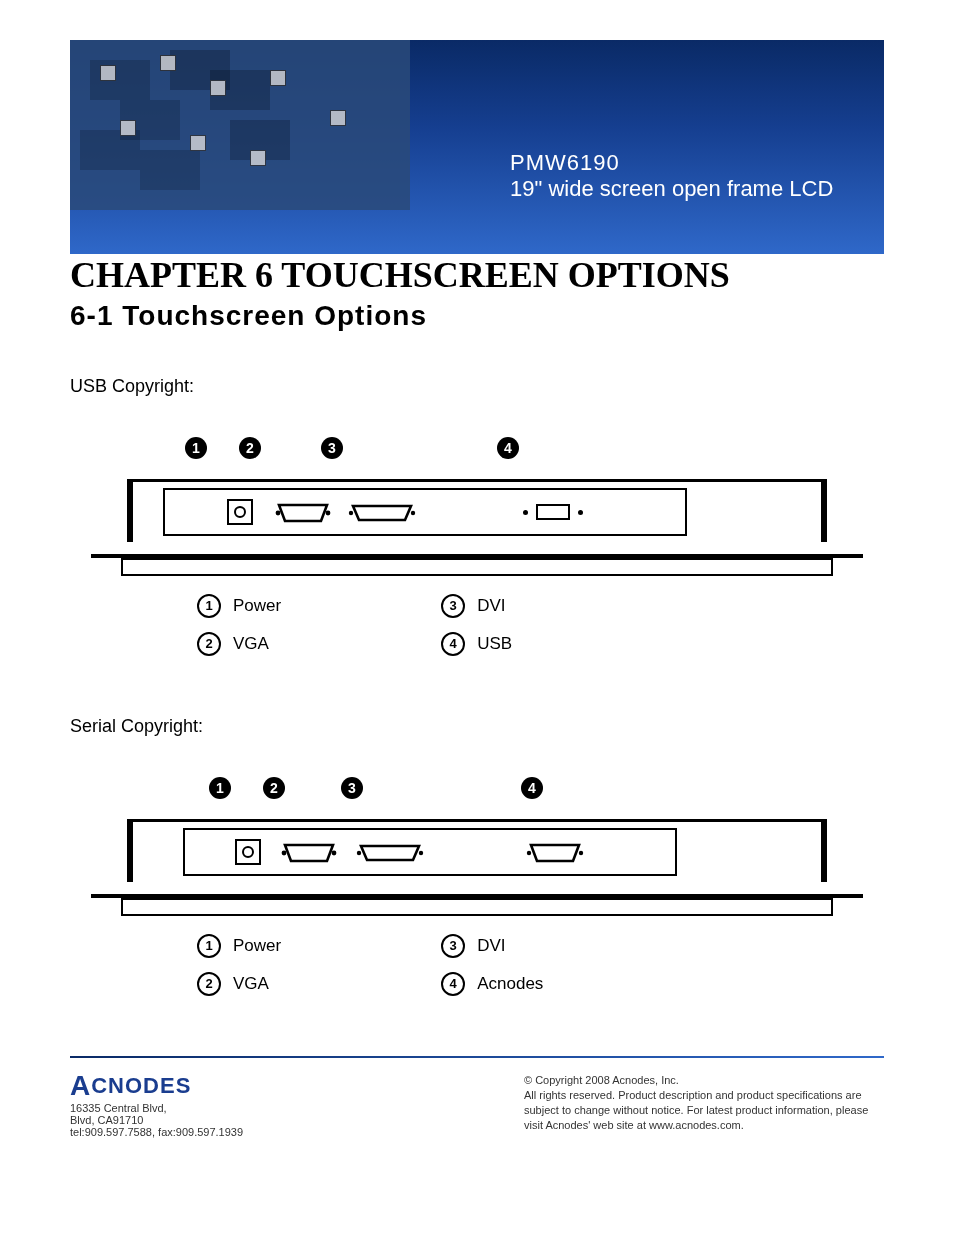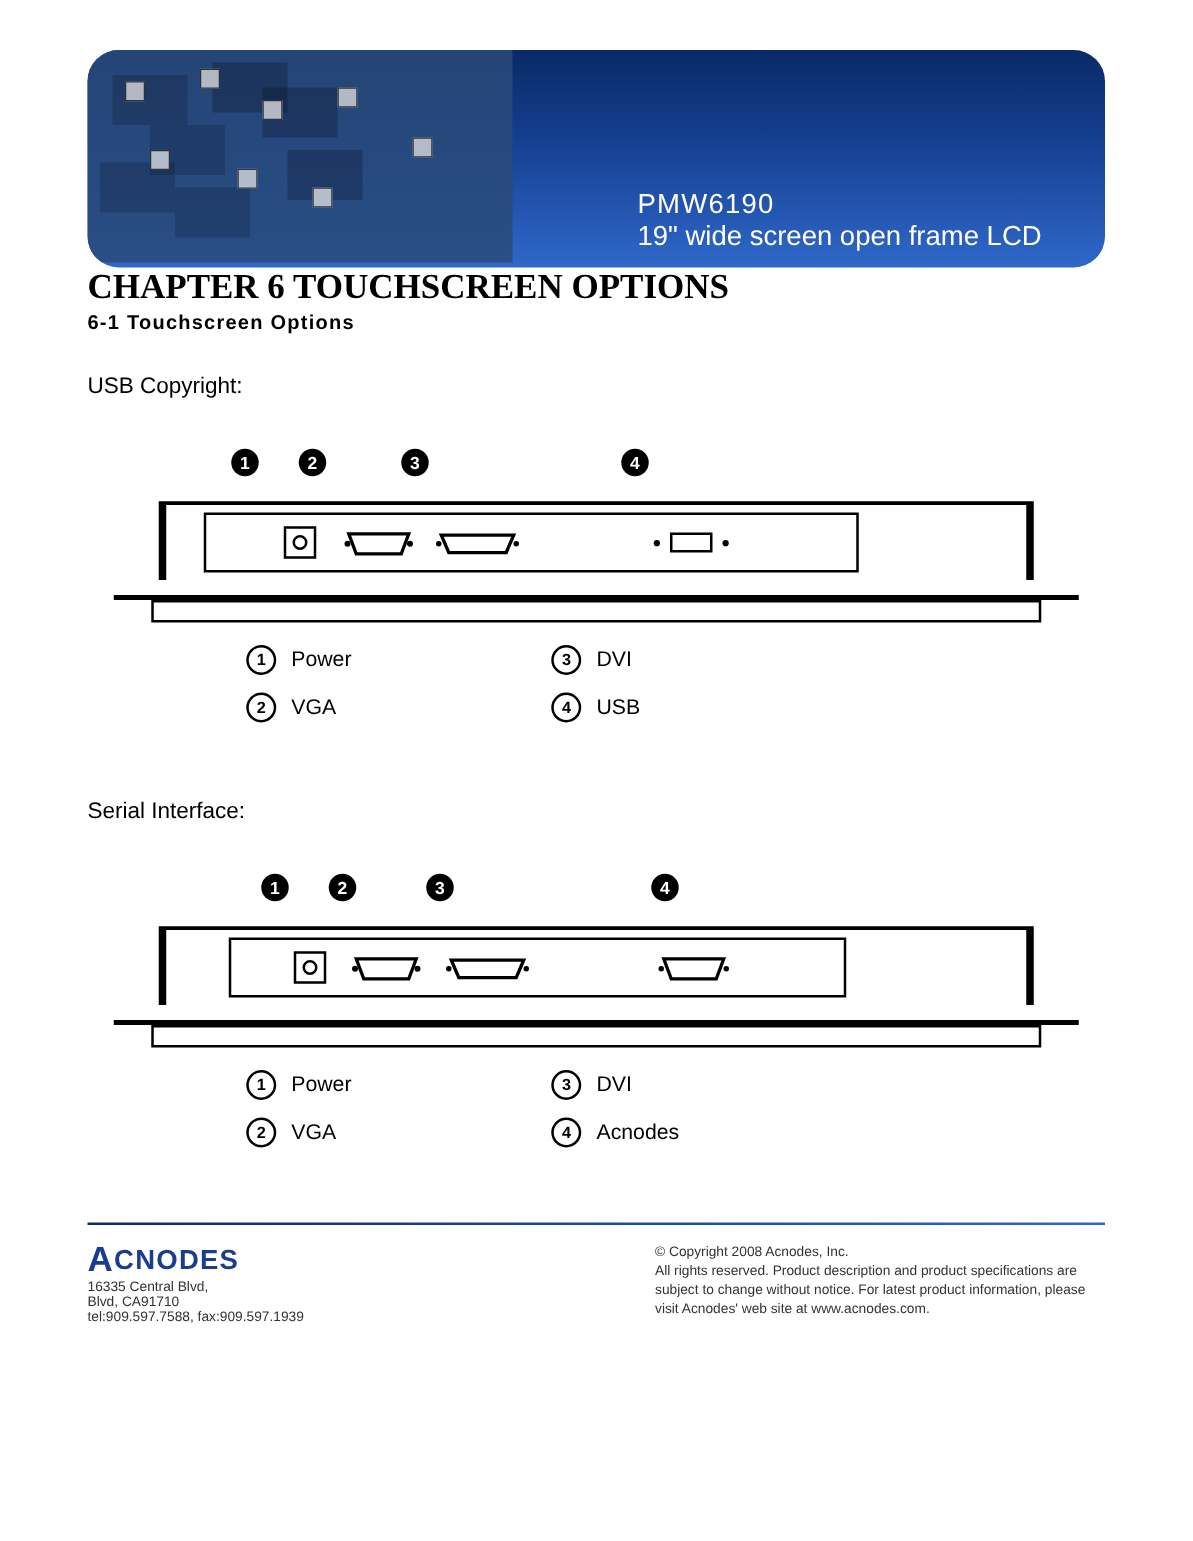--- a/index.html
+++ b/index.html
@@ -9,24 +9,23 @@
     background: #fff;
     width: 954px;
   }
   .page {
     padding: 40px 70px 30px 70px;
     box-sizing: border-box;
   }
   
   .banner {
     position: relative;
-    height: 174px;
+    height: 214px;
     background: linear-gradient(to bottom, #0a2a66 0%, #153e8f 40%, #2f68c9 100%);
     overflow: hidden;
-    border-radius: 25px;
   }
   .banner-mobo {
     position: absolute;
     left: 0; top: 0;
     width: 340px; height: 170px;
     background: #2a4a7a;
     opacity: 0.85;
     overflow: hidden;
   }
   .banner-mobo::before,
@@ -60,28 +59,28 @@
     font-size: 22px;
     letter-spacing: 1px;
   }
   .banner-text .desc {
     font-size: 22px;
   }
   
   h1.chapter {
     font-family: "Times New Roman", Times, serif;
     font-weight: bold;
-    font-size: 28px;
+    font-size: 36px;
     margin: 0 0 4px 0;
   }
   .section-title {
     font-family: Arial, Helvetica, sans-serif;
     font-weight: bold;
-    font-size: 16px;
-    margin: 0 0 30px 0;
+    font-size: 28px;
+    margin: 0 0 44px 0;
     letter-spacing: 1px;
   }
   .label {
     font-family: Arial, Helvetica, sans-serif;
     font-size: 18px;
     margin: 0 0 40px 0;
   }
   
   .diagram-wrap {
     width: 700px;
@@ -315,21 +314,21 @@
           <span>DVI</span>
         </div>
         <div class="legend-item">
           <span class="circ-num">4</span>
           <span>USB</span>
         </div>
       </div>
     </div>
   </div>
 
-  <div class="label">Serial Interface:</div>
+  <div class="label">Serial Copyright:</div>
   <div class="diagram-wrap" style="margin-top:40px;">
     <div class="call-row">
       <div class="callout" style="left:82px;">1</div>
       <div class="callout" style="left:136px;">2</div>
       <div class="callout" style="left:214px;">3</div>
       <div class="callout" style="left:394px;">4</div>
     </div>
     <div class="panel">
       <div class="panel-end"></div>
       <div style="width:50px;"></div>

